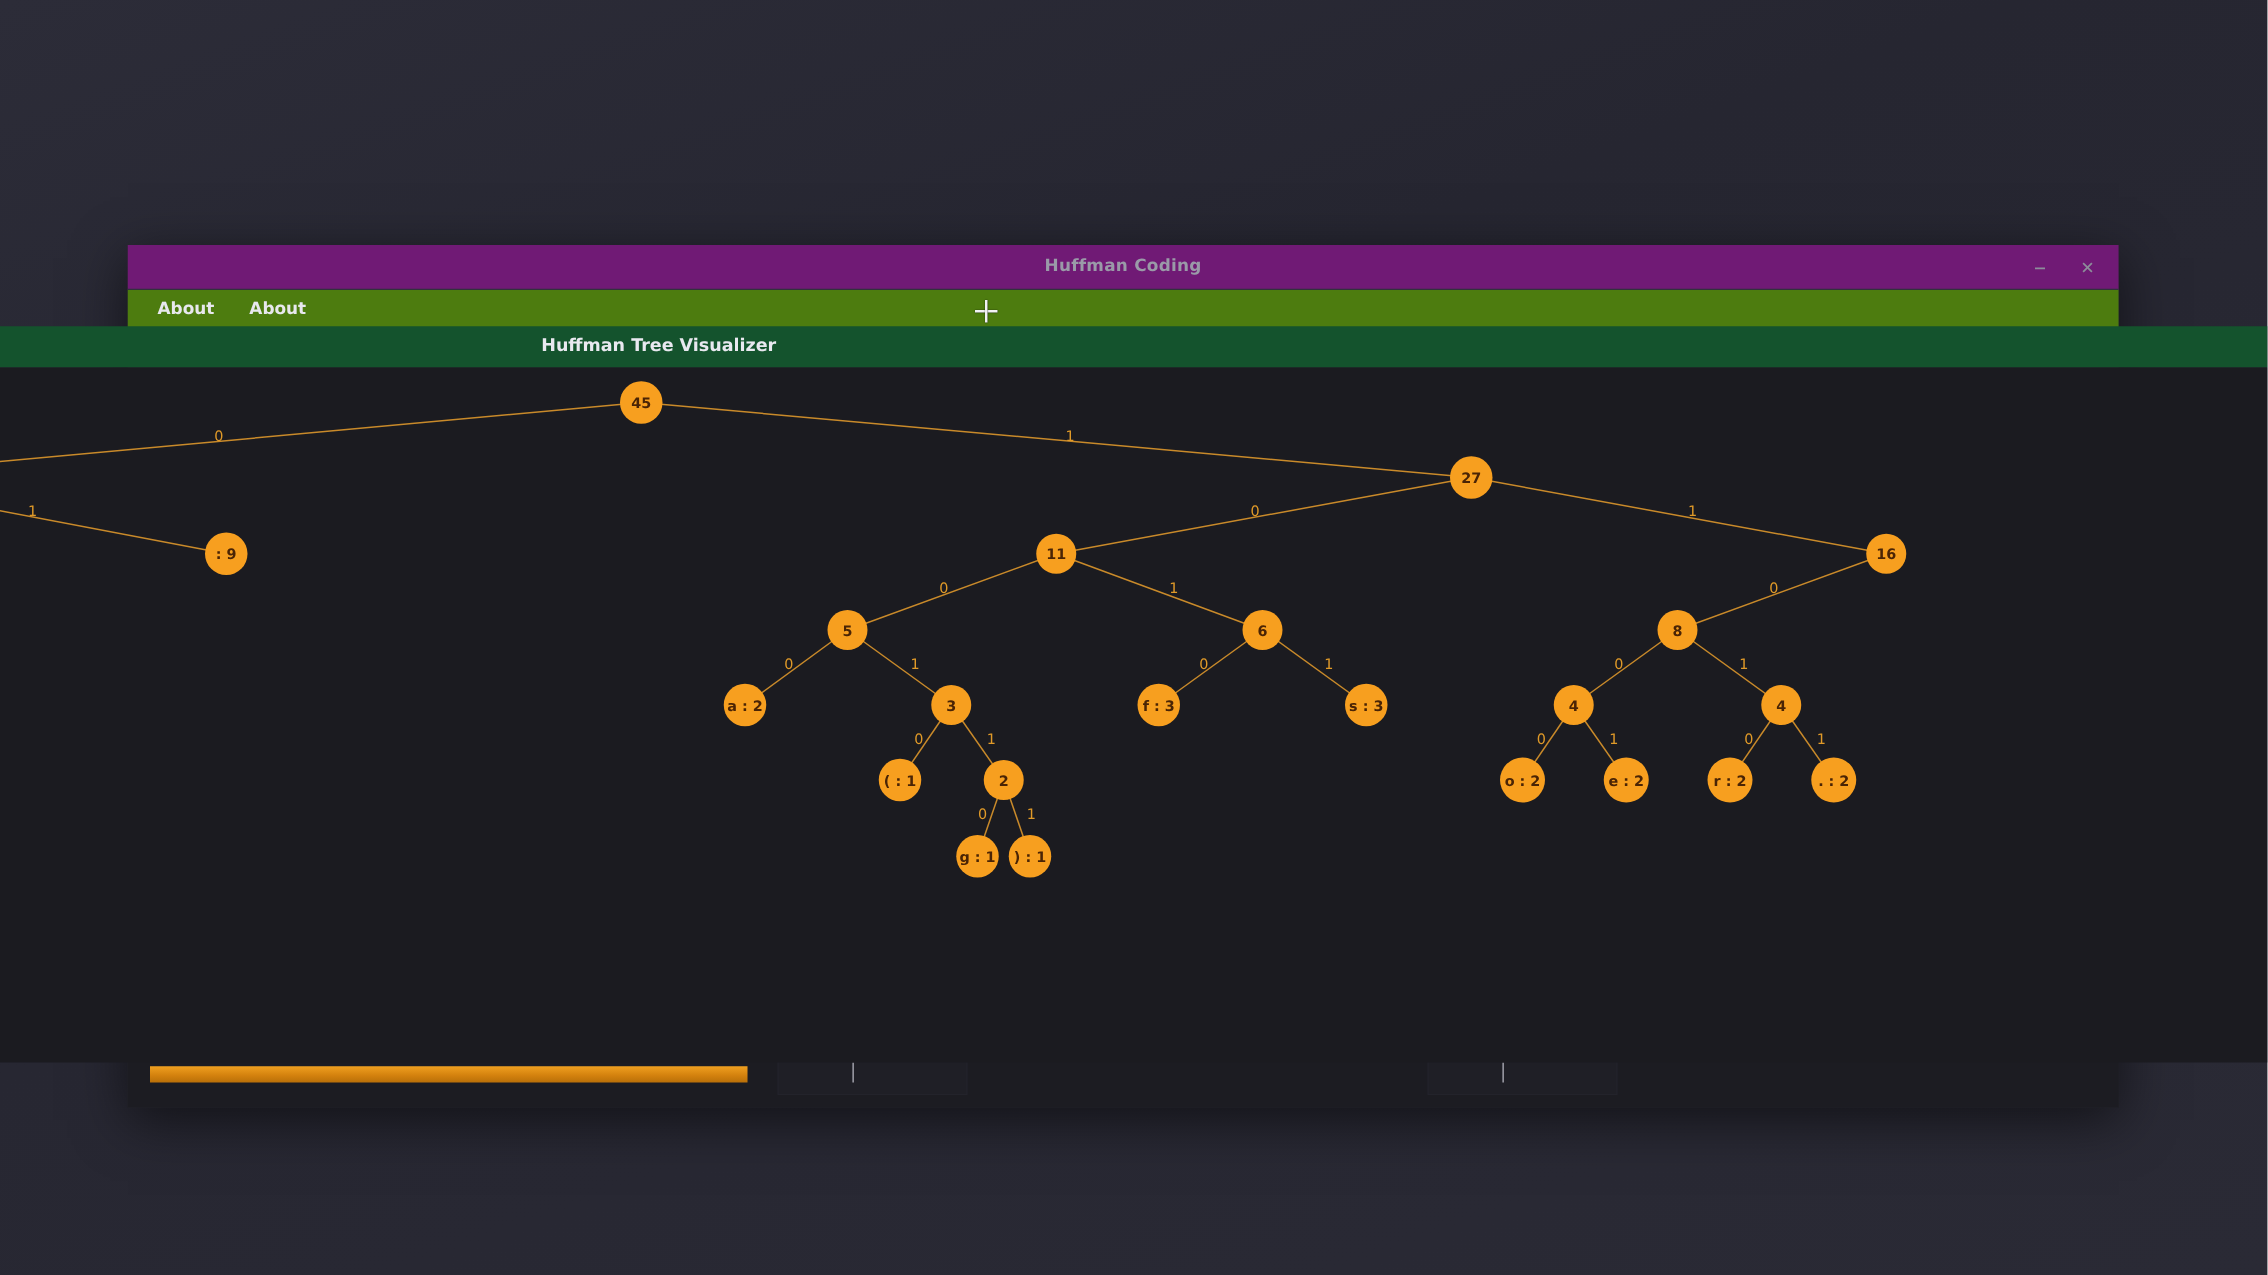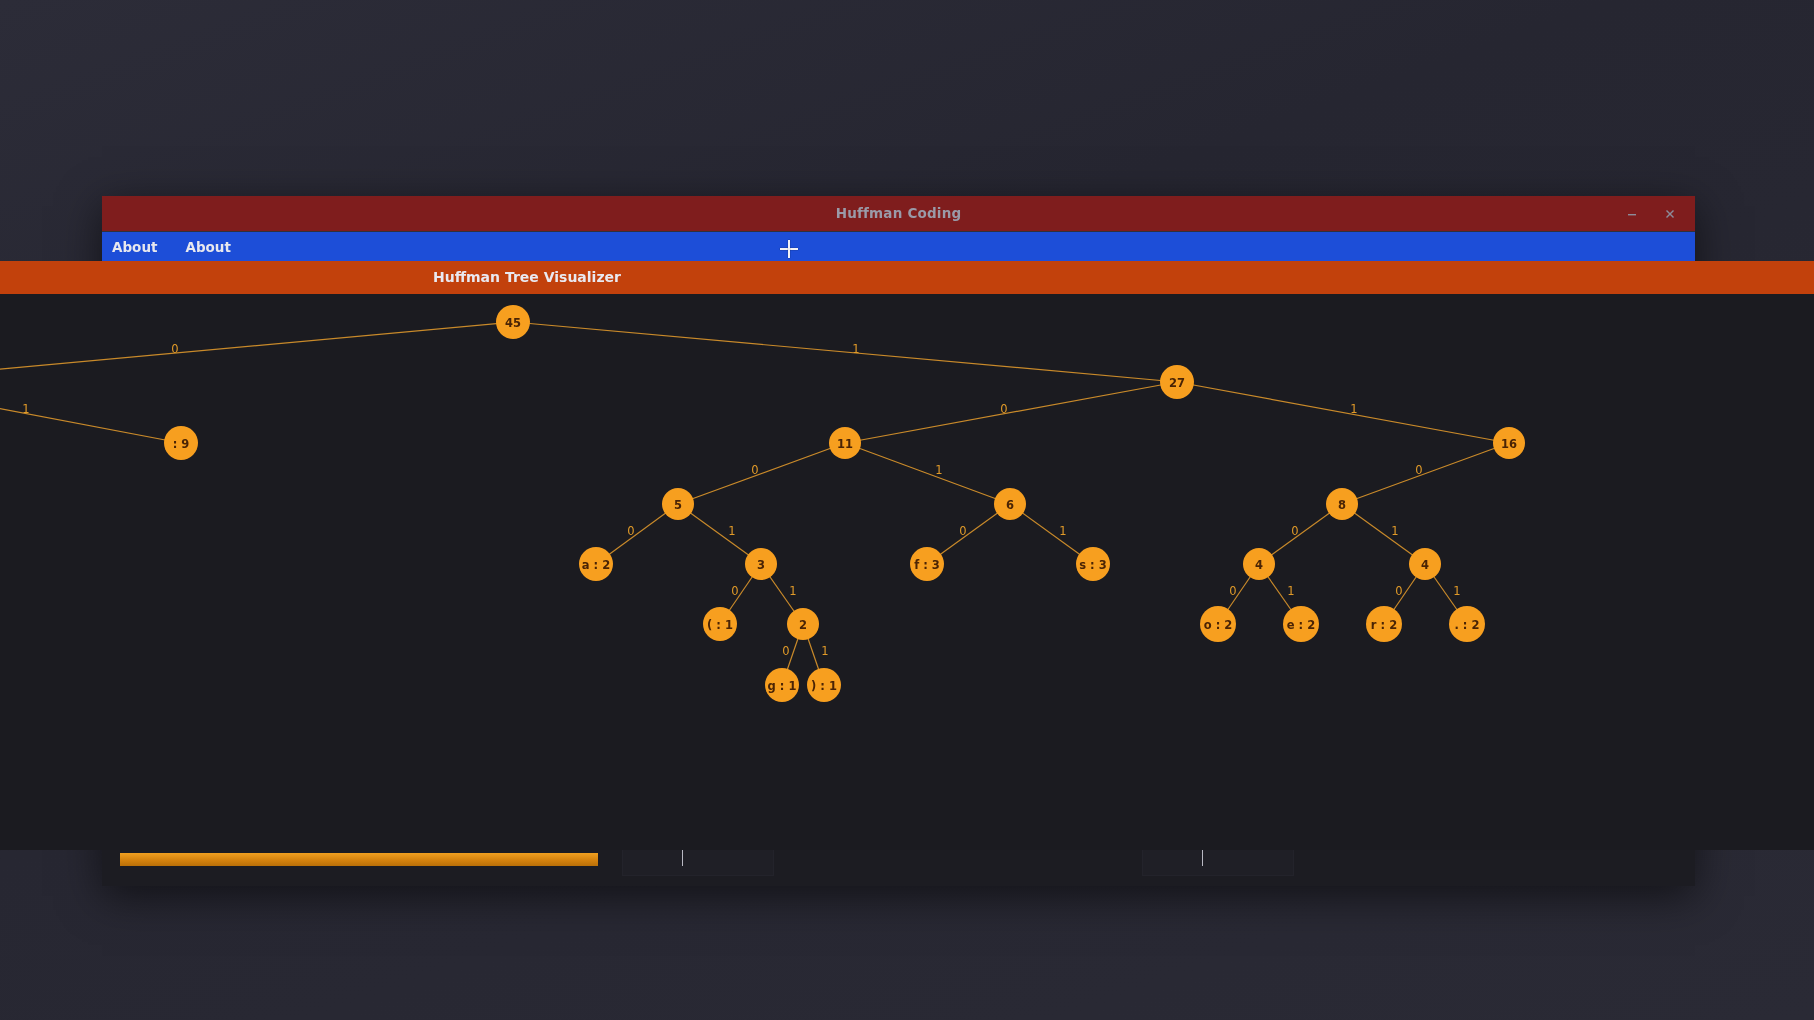--- a/index.html
+++ b/index.html
@@ -35,21 +35,21 @@
     width: 1593px;
     height: 690px;
     background: #26262f;
     box-shadow: 0 10px 40px rgba(0,0,0,0.55);
     overflow: hidden;
   }
 
   .titlebar {
     position: relative;
     height: 35px;
-    background: #7f1d1d;
+    background: #701a75;
     border-bottom: 1px solid #31313d;
   }
   .titlebar-title {
     position: absolute;
     left: 0; right: 0;
     top: 9px;
     text-align: center;
     font-size: 13.5px;
     font-weight: bold;
     color: #9a9aa8;
@@ -70,42 +70,43 @@
     display: flex; align-items: center; justify-content: center;
     color: #8c8c9a;
     font-size: 14px;
     line-height: 1;
     cursor: pointer;
   }
   .win-btn svg { display:block; }
 
   .menubar {
     height: 30px;
-    background: #1d4ed8;
+    background: #4d7c0f;
     display: flex;
     align-items: center;
+    padding-left: 14px;
     gap: 8px;
   }
   .menu-item {
     font-size: 13.5px;
     font-weight: bold;
     color: #e8e8ee;
     padding: 4px 10px;
     cursor: pointer;
     font-family: "DejaVu Sans", sans-serif;
   }
 
   
   .appheader {
     position: absolute;
     left: 0;
     top: 261px;
     width: 1814px;
     height: 33px;
-    background: #c2410c;
+    background: #14532d;
   }
   .appheader-title {
     position: absolute;
     left: 433px;
     top: 8px;
     font-size: 14px;
     font-weight: bold;
     color: #e9e9f0;
     font-family: "DejaVu Sans", sans-serif;
     white-space: nowrap;

